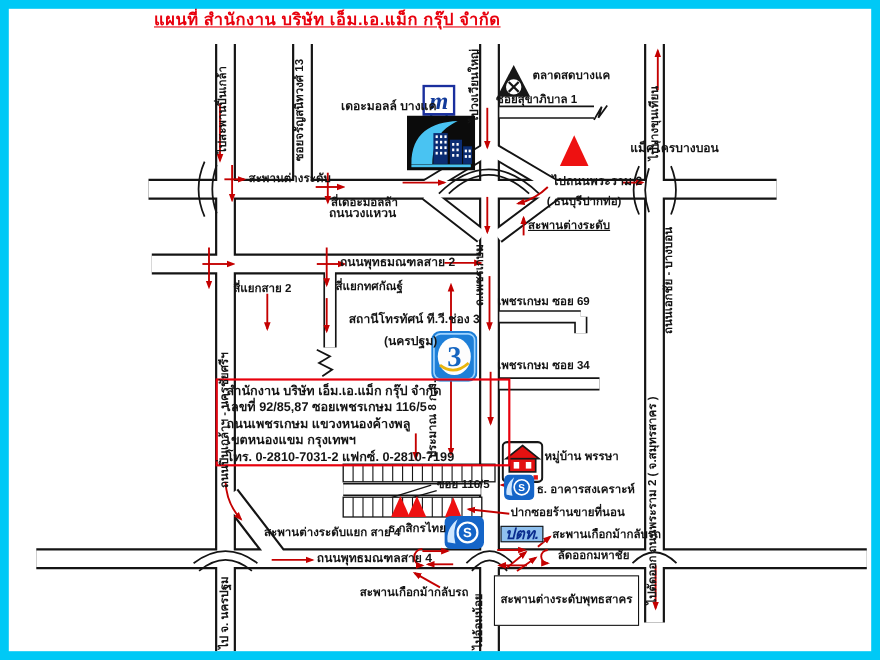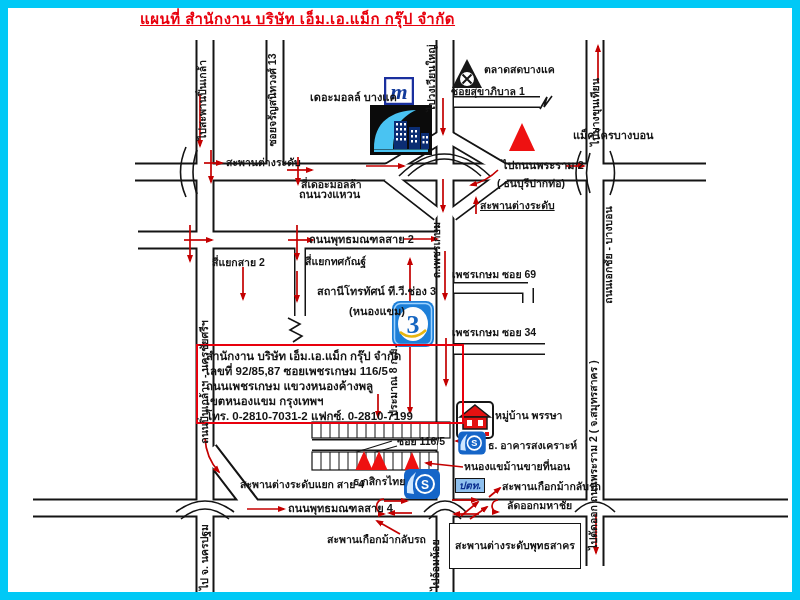--- a/index.html
+++ b/index.html
@@ -10,21 +10,21 @@
   .lbl{position:absolute;font-weight:bold;font-size:11px;color:#141414;white-space:nowrap;z-index:10;line-height:1.1;}
   .sm{font-size:10.5px;}
   .rot{transform:translate(-50%,-50%) rotate(-90deg);transform-origin:center center;}
   .title{font-size:15px;color:#e8000d;text-decoration:underline;letter-spacing:.5px;width:300px;text-align:center;}
   .ul{text-decoration:underline;}
   .office{position:absolute;left:196px;top:344px;width:268px;height:80px;border:2px solid #e8000d;
           background:transparent;z-index:9;padding:3px 0 0 8px;box-sizing:border-box;}
   .office div{font-weight:bold;font-size:11.5px;color:#141414;line-height:15px;white-space:nowrap;}
   .boxlab{border:1.5px solid #141414;background:#fff;padding:16px 5px;font-size:10.5px;}
   .ptt{position:absolute;left:455px;top:478px;z-index:10;border:1.5px solid #141414;background:#8fc0ee;
-       color:#0b2e8f;font-weight:bold;font-style:italic;font-size:10px;padding:0 3px;line-height:13px;}
+       color:#0b2e8f;font-weight:bold;font-style:italic;font-size:14px;padding:0 3px;line-height:13px;}
   .icon{position:absolute;z-index:8;}
 </style>
 </head>
 <body>
 
 <div id="stage">
 
   <svg class="layer" width="800" height="600" viewBox="0 0 800 600">
     <defs>
       <marker id="ar" markerWidth="8" markerHeight="7" refX="6" refY="3" orient="auto-start-reverse" markerUnits="userSpaceOnUse" viewBox="0 0 8 6">
@@ -125,26 +125,26 @@
   <div class="lbl sm" style="left:301px;top:179px;">สี่เดอะมอลล้า</div>
 
   <div class="lbl" style="left:309px;top:233px;">ถนนพุทธมณฑลสาย 2</div>
   <div class="lbl sm" style="left:212px;top:257px;">สี่แยกสาย 2</div>
   <div class="lbl sm" style="left:305px;top:256px;text-align:right;">สี่แยกทศกัณฐ์</div>
 
   <div class="lbl sm" style="left:452px;top:269px;">เพชรเกษม ซอย 69</div>
   <div class="lbl sm" style="left:452px;top:327px;">เพชรเกษม ซอย 34</div>
 
   <div class="lbl" style="left:317px;top:285px;">สถานีโทรทัศน์ ที.วี.ช่อง 3</div>
-  <div class="lbl" style="left:349px;top:305px;">(หนองแขม)</div>
+  <div class="lbl" style="left:349px;top:305px;">(นครปฐม)</div>
 
   <div class="lbl sm" style="left:397px;top:436px;text-align:right;">ซอย 116/5</div>
   <div class="lbl sm" style="left:240px;top:479px;">สะพานต่างระดับแยก สาย 4</div>
   <div class="lbl sm" style="left:353px;top:476px;">ธ.กสิกรไทย</div>
-  <div class="lbl sm" style="left:464px;top:461px;">หนองแขม้านขายที่นอน</div>
+  <div class="lbl sm" style="left:464px;top:461px;">ปากซอยร้านขายที่นอน</div>
   <div class="lbl sm" style="left:495px;top:410px;text-align:center;">หมู่บ้าน พรรษา</div>
   <div class="lbl sm" style="left:488px;top:440px;">ธ. อาคารสงเคราะห์</div>
   <div class="lbl sm" style="left:502px;top:481px;">สะพานเกือกม้ากลับรถ</div>
   <div class="lbl sm" style="left:507px;top:500px;">ลัดออกมหาชัย</div>
   <div class="lbl boxlab" style="left:449px;top:523px;">สะพานต่างระดับพุทธสาคร</div>
   <div class="lbl" style="left:288px;top:502px;">ถนนพุทธมณฑลสาย 4</div>
   <div class="lbl sm" style="left:327px;top:534px;">สะพานเกือกม้ากลับรถ</div>
 
   <div class="lbl sm rot" style="left:203px;top:100px;">ไปสะพานปิ่นเกล้า</div>
   <div class="lbl sm rot" style="left:273px;top:100px;">ซอยจรัญสนิทวงศ์ 13</div>

